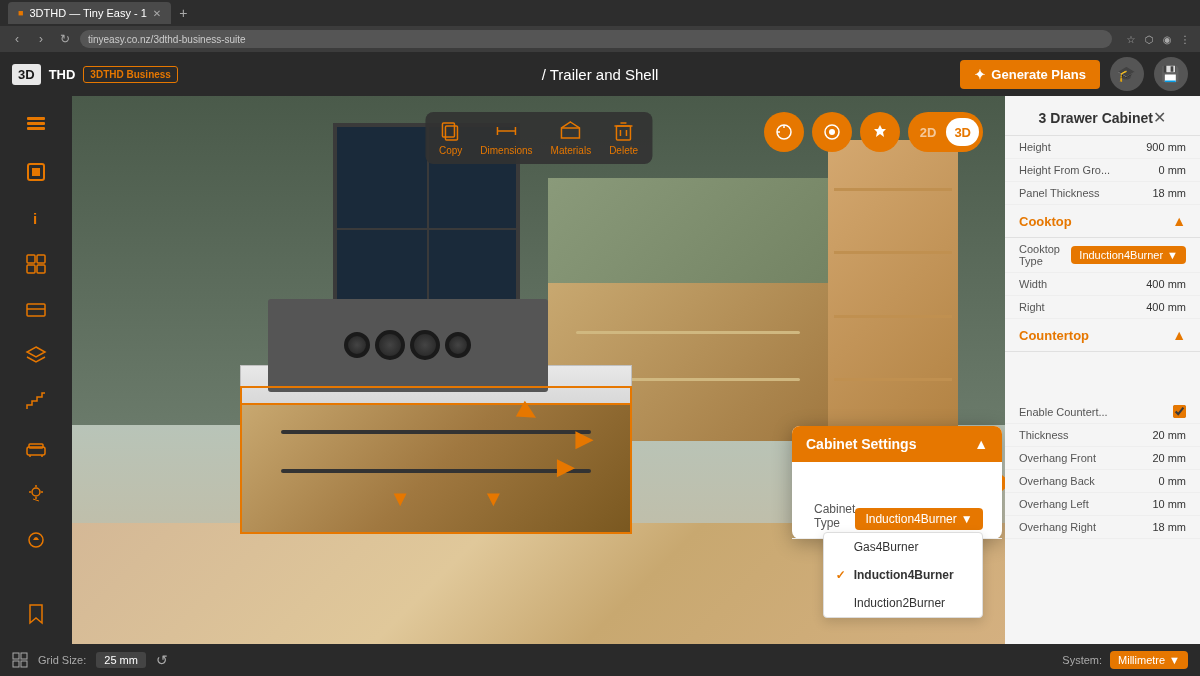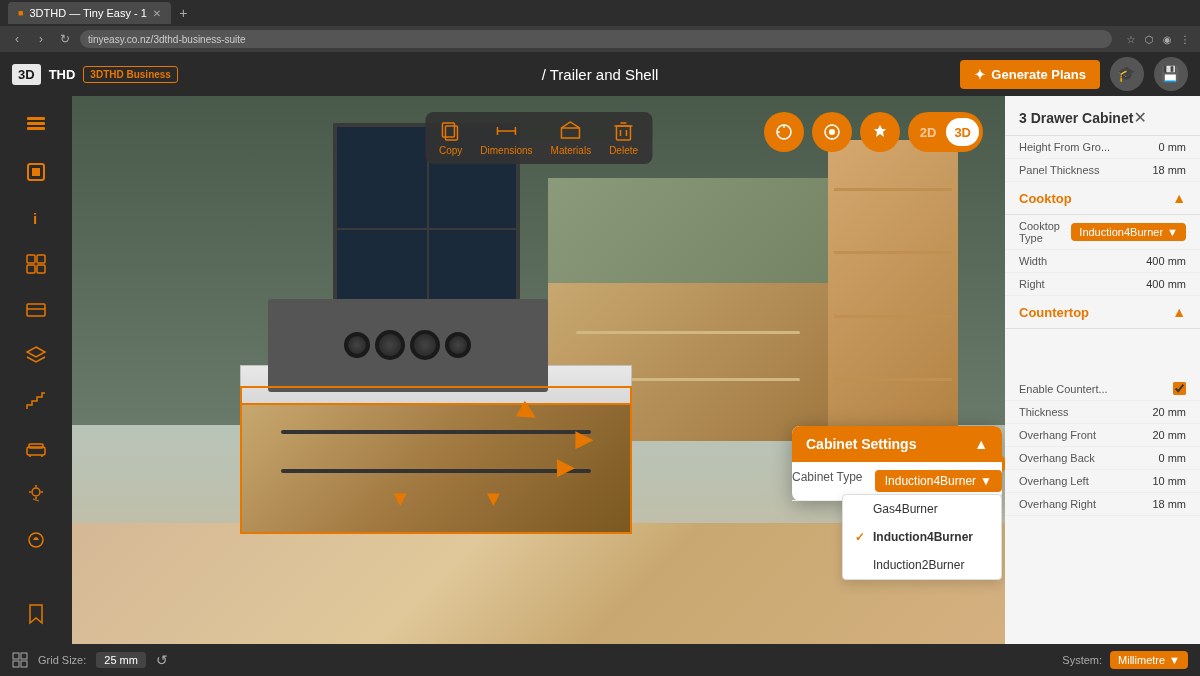--- a/index.html
+++ b/index.html
@@ -52,41 +52,41 @@
 
     
     .view-modes { position: absolute; top: 16px; right: 22px; display: flex; gap: 8px; z-index: 10; }
     .view-mode-btn { background: #e67700; border: none; border-radius: 50%; width: 40px; height: 40px; display: flex; align-items: center; justify-content: center; cursor: pointer; color: #fff; font-size: 14px; }
     .view-mode-2d-3d { background: #e67700; border-radius: 20px; padding: 6px 4px; display: flex; gap: 2px; }
     .mode-btn { background: transparent; border: none; color: rgba(255,255,255,0.6); font-size: 13px; font-weight: bold; padding: 2px 8px; cursor: pointer; border-radius: 16px; }
     .mode-btn.active { background: #fff; color: #e67700; }
 
     
     .right-panel { width: 195px; background: #f5f5f5; display: flex; flex-direction: column; z-index: 5; overflow-y: auto; }
-    .panel-header { background: #f5f5f5; padding: 12px 14px 8px; display: flex; align-items: center; justify-content: flex-start; border-bottom: 1px solid #e0e0e0; }
+    .panel-header { background: #f5f5f5; padding: 12px 14px 8px; display: flex; align-items: center; justify-content: center; border-bottom: 1px solid #e0e0e0; }
     .panel-title { font-size: 14px; font-weight: bold; color: #333; }
     .panel-close { background: none; border: none; font-size: 16px; cursor: pointer; color: #555; }
 
     .panel-body { padding: 0; flex: 1; }
     .panel-row { display: flex; align-items: center; justify-content: space-between; padding: 5px 14px; border-bottom: 1px solid #eee; }
     .panel-label { font-size: 11px; color: #555; }
     .panel-value { font-size: 11px; color: #333; font-weight: 500; }
 
     .section-header { background: #f5f5f5; padding: 8px 14px; display: flex; align-items: center; justify-content: space-between; border-bottom: 1px solid #e0e0e0; }
     .section-title { font-size: 13px; font-weight: bold; color: #e67700; }
     .section-toggle { color: #e67700; font-size: 14px; cursor: pointer; }
     .dropdown-select { background: #e67700; color: #fff; border: none; border-radius: 4px; padding: 3px 8px; font-size: 11px; cursor: pointer; display: flex; align-items: center; gap: 4px; }
     .checkbox-row { display: flex; align-items: center; justify-content: space-between; padding: 5px 14px; border-bottom: 1px solid #eee; margin-top: 48px; }
 
     
     .cabinet-settings-popup { position: absolute; left: 720px; top: 330px; background: #fff; border-radius: 8px; box-shadow: 0 4px 20px rgba(0,0,0,0.3); width: 210px; z-index: 20; }
     .popup-header { background: #e67700; color: #fff; padding: 10px 14px; border-radius: 8px 8px 0 0; display: flex; align-items: center; justify-content: space-between; }
     .popup-title { font-size: 14px; font-weight: bold; }
     .popup-toggle { color: #fff; font-size: 14px; }
-    .popup-row { display: flex; align-items: flex-start; padding: 8px 0; border-bottom: 1px solid #eee; }
+    .popup-row { display: flex; align-items: flex-end; padding: 8px 22px; border-bottom: 1px solid #eee; margin-top: 32px; }
     .popup-label { font-size: 12px; color: #555; flex: 1; }
     .popup-dropdown { background: #e67700; color: #fff; border: none; border-radius: 4px; padding: 4px 10px; font-size: 12px; cursor: pointer; display: flex; align-items: center; gap: 4px; position: relative; }
 
     
     .dropdown-menu { position: absolute; top: 100%; right: 0; background: #fff; border: 1px solid #ddd; border-radius: 4px; box-shadow: 0 4px 12px rgba(0,0,0,0.15); width: 160px; z-index: 30; }
     .dropdown-menu-item { padding: 7px 12px; font-size: 12px; color: #333; cursor: pointer; display: flex; align-items: center; gap: 6px; }
     .dropdown-menu-item.selected { font-weight: bold; }
     .check-mark { color: #e67700; font-size: 12px; width: 12px; }
 
     
@@ -378,20 +378,24 @@
 
     <div class="right-panel">
       <div class="panel-header">
         <span class="panel-title">3 Drawer Cabinet</span>
         <button class="panel-close">✕</button>
       </div>
 
       <div class="panel-body">
 
         <div class="panel-row">
+          <span class="panel-label">Height</span>
+          <span class="panel-value">900 mm</span>
+        </div>
+        <div class="panel-row">
           <span class="panel-label">Height From Gro...</span>
           <span class="panel-value">0 mm</span>
         </div>
         <div class="panel-row">
           <span class="panel-label">Panel Thickness</span>
           <span class="panel-value">18 mm</span>
         </div>
 
         <div class="section-header">
           <span class="section-title">Cooktop</span>

